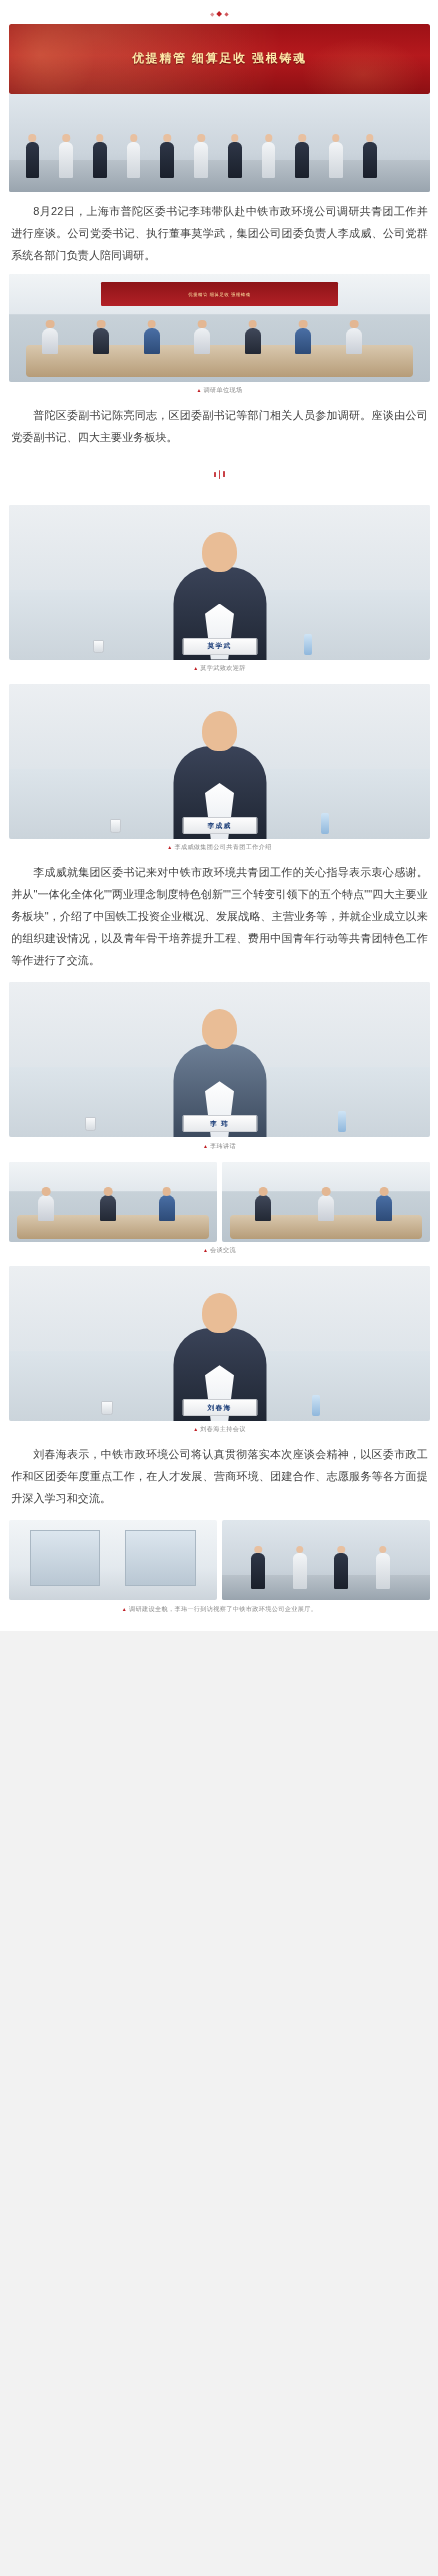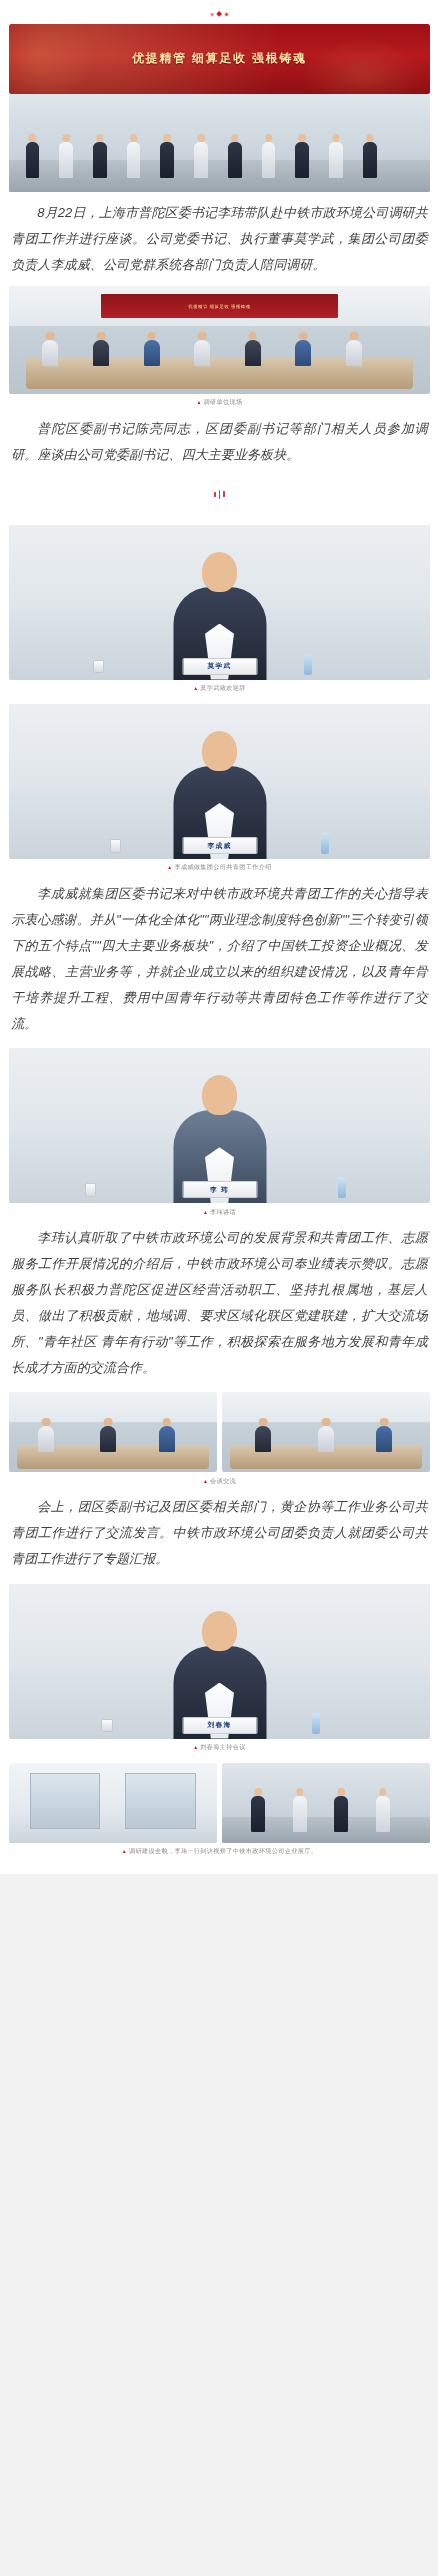--- a/index.html
+++ b/index.html
@@ -241,27 +241,26 @@
   }
   .caption .tri {
     color: #c02026;
     font-size: 5px;
     margin-right: 1.9px;
   }
 
   
   .para {
     margin: 8.7px 11.2px 0 11.2px;
-    font-size: 13px;
+    font-size: 11px;
     line-height: 2.0;
     color: #3f3f3f;
     text-align: justify;
     text-indent: 2em;
     letter-spacing: 0.1px;
-    font-style: italic;
   }
 
   
   .divider {
     height: 21px;
     display: flex;
     align-items: center;
     justify-content: center;
     gap: 2.5px;
     background: #ffffff;
@@ -388,21 +387,20 @@
       </div>
       <div class="cup" style="left:18%;"></div>
       <div class="bottle" style="left:78%;"></div>
       <div class="nameplate">李 玮</div>
     </div>
 
     <div class="caption">
       <span class="tri">▲</span><span>李玮讲话</span>
     </div>
 
-    <p class="para">李玮认真听取了中铁市政环境公司的发展背景和共青团工作、志愿服务工作开展情况的介绍后，中铁市政环境公司奉业绩表示赞叹。志愿服务队长积极力普陀区促进区经营活动职工、坚持扎根属地，基层人员、做出了积极贡献，地域调、要求区域化联区党建联建，扩大交流场所、"青年社区 青年有行动"等工作，积极探索在服务地方发展和青年成长成才方面的交流合作。</p>
 
     <div class="spacer-18"></div>
 
     <div class="photo-half-row">
       <div class="photo photo-half scene-room">
         <div class="wall"></div>
         <div class="table"></div>
         <div class="person light" style="left:14%;"></div>
         <div class="person" style="left:44%;"></div>
         <div class="person blue" style="left:72%;"></div>
@@ -413,39 +411,39 @@
         <div class="person" style="left:16%;"></div>
         <div class="person light" style="left:46%;"></div>
         <div class="person blue" style="left:74%;"></div>
       </div>
     </div>
 
     <div class="caption">
       <span class="tri">▲</span><span>会谈交流</span>
     </div>
 
-    <p class="para">会上，团区委副书记及团区委相关部门，黄企协等工作业务公司共青团工作进行了交流发言。中铁市政环境公司团委负责人就团委公司共青团工作进行了专题汇报。</p>
 
     <div class="spacer-18"></div>
 
     <div class="photo photo-person scene-portrait">
       <div class="bg-panel"></div>
       <div class="subject">
         <div class="head"></div>
         <div class="shirt"></div>
       </div>
       <div class="cup" style="left:22%;"></div>
       <div class="bottle" style="left:72%;"></div>
       <div class="nameplate">刘春海</div>
     </div>
 
     <div class="caption">
       <span class="tri">▲</span><span>刘春海主持会议</span>
     </div>
 
+    <p class="para">刘春海表示，中铁市政环境公司将认真贯彻落实本次座谈会精神，以区委市政工作和区团委年度重点工作，在人才发展、营商环境、团建合作、志愿服务等各方面提升深入学习和交流。</p>
 
     <div class="spacer-18"></div>
 
     <div class="photo-half-row">
       <div class="photo photo-half scene-corridor">
         <div class="door" style="left:10%;"></div>
         <div class="door" style="right:10%;"></div>
       </div>
       <div class="photo photo-half scene-group">
         <div class="floor"></div>

